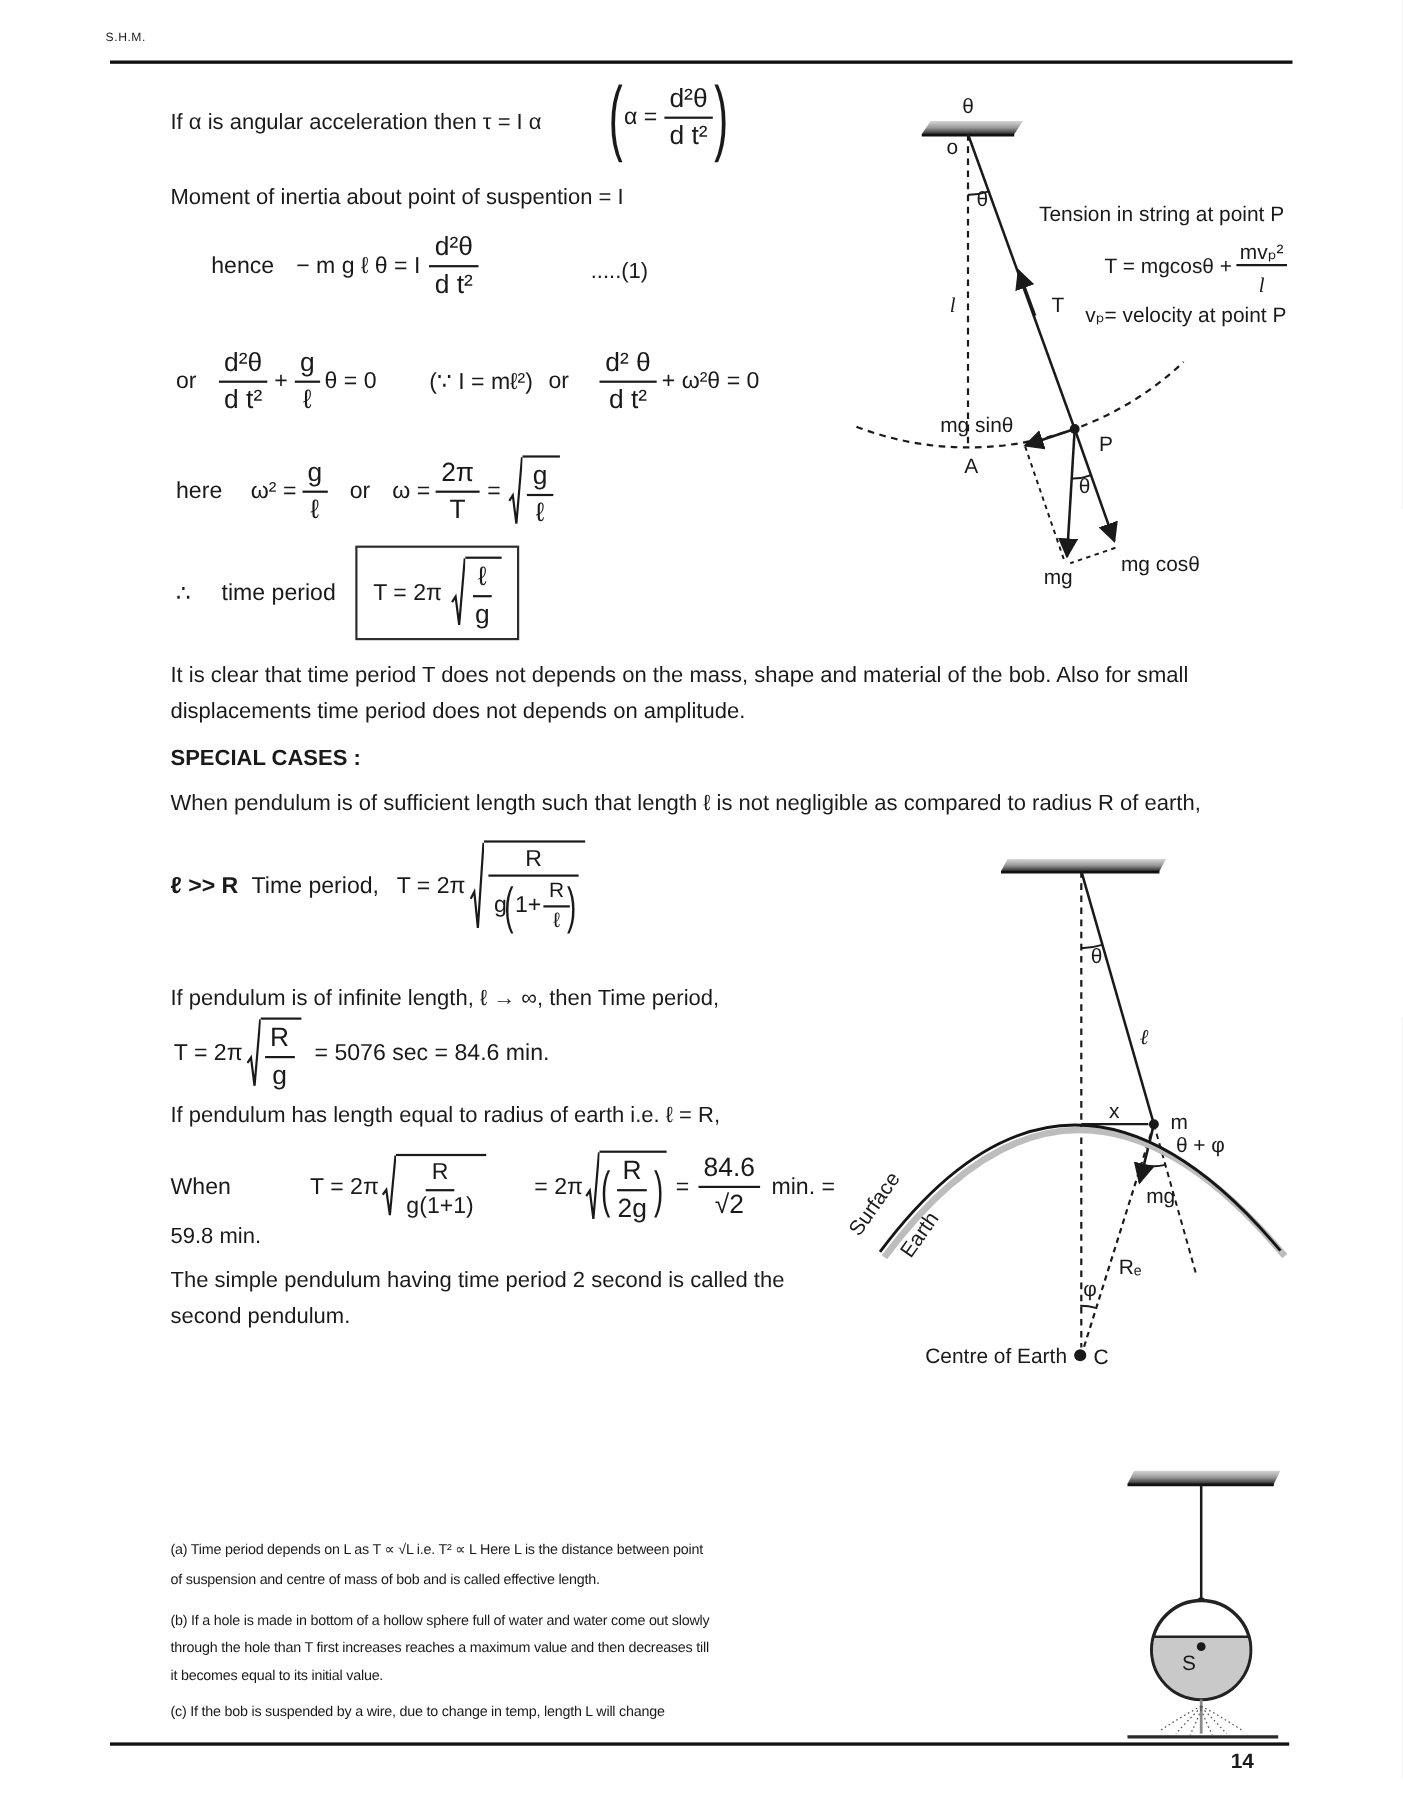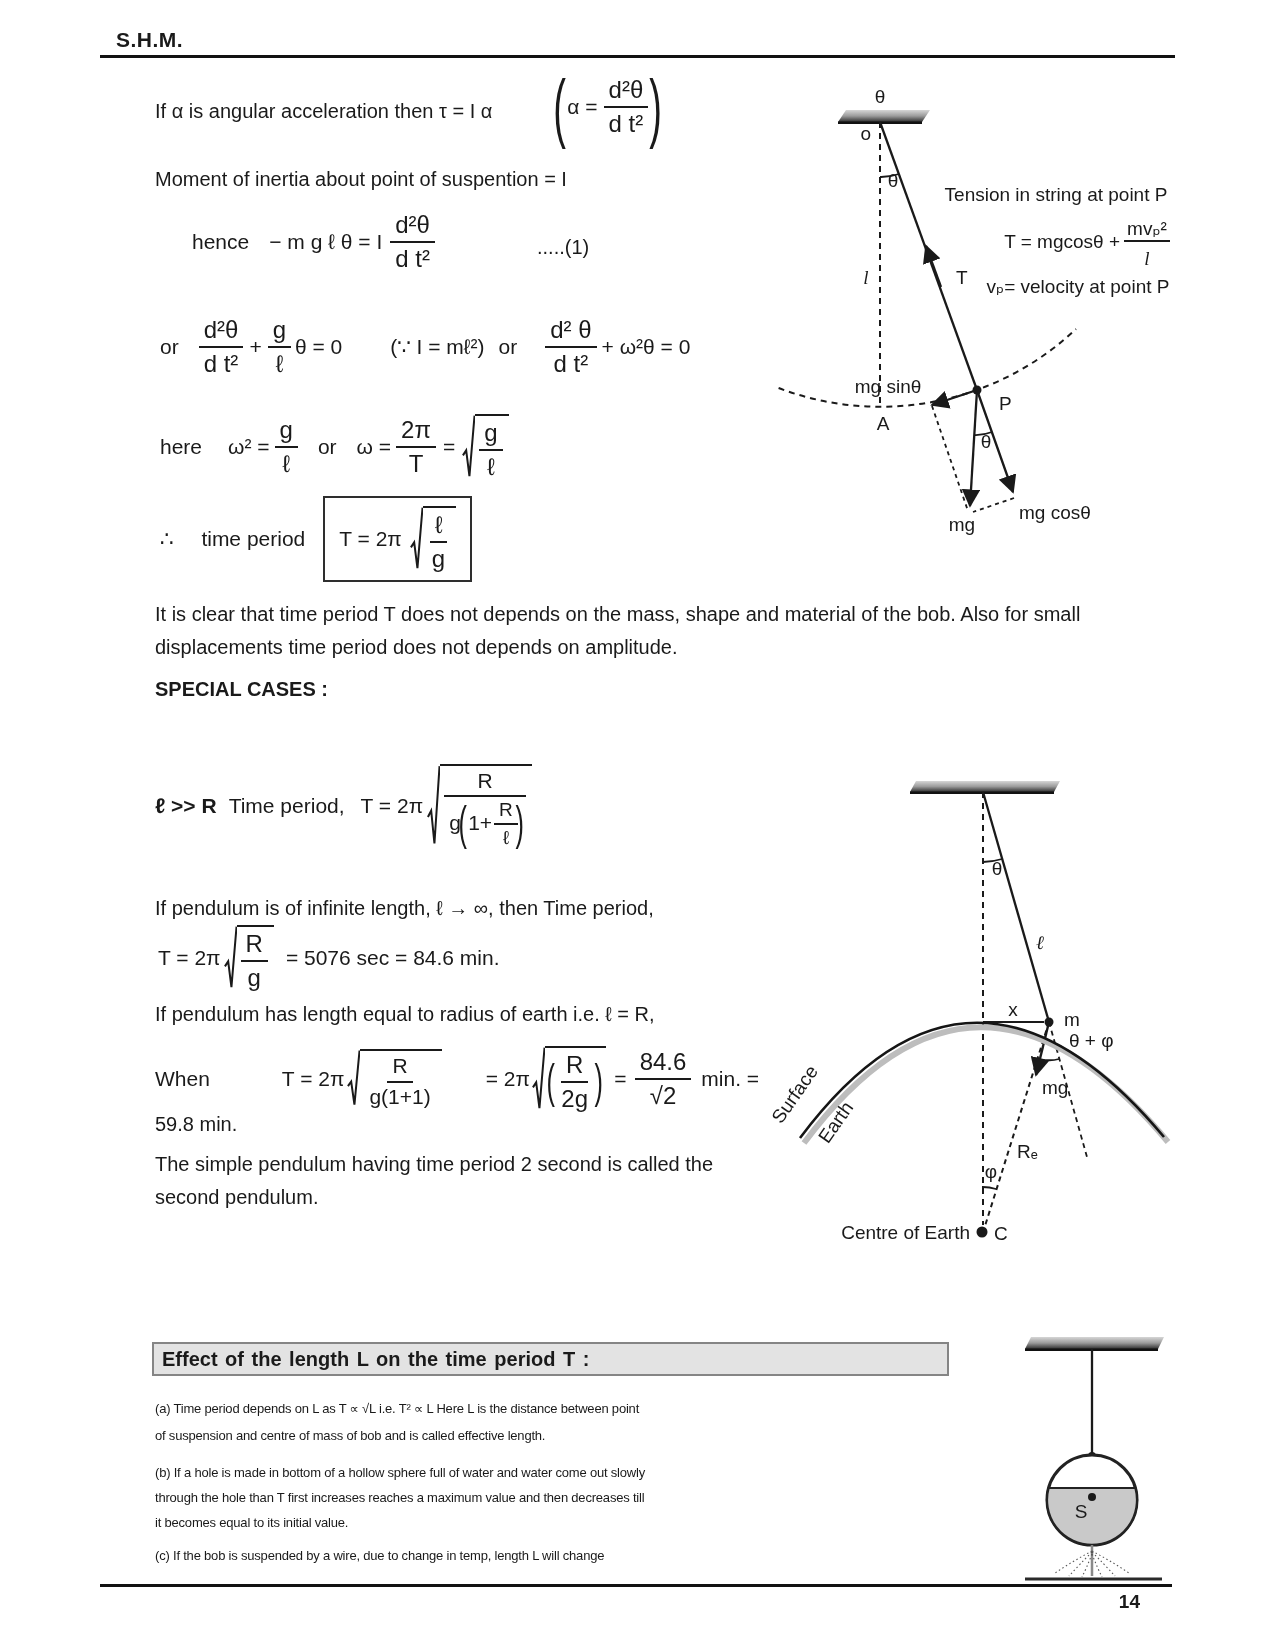--- a/index.html
+++ b/index.html
@@ -1,18 +1,18 @@
 <!DOCTYPE html>
 <html><head>
 <meta charset="utf-8">
 <style>
   html,body{margin:0;padding:0;background:#e9e9e9;}
   .page{position:relative;width:1275px;height:1650px;background:#ffffff;overflow:hidden;
         font-family:"Liberation Sans","DejaVu Sans",sans-serif;color:#1a1a1a;}
-  .hdr{position:absolute;left:116px;top:28px;font-size:21px;font-weight:bold;letter-spacing:.5px;}
+  .hdr{position:absolute;left:96px;top:28px;font-size:11px;font-weight:normal;letter-spacing:.5px;}
   .hrule{position:absolute;background:#111;}
   .trow{position:absolute;font-size:20px;white-space:nowrap;}
   .small{font-size:13px;letter-spacing:-0.2px;}
   .bold{font-weight:bold;}
   .eqrow{position:absolute;display:flex;align-items:center;font-size:21px;white-space:nowrap;}
   .tok{display:inline-block;}
   .fr{display:inline-flex;flex-direction:column;align-items:center;vertical-align:middle;
       text-align:center;line-height:1.15;font-size:24px;}
   .fr .n{padding:0 5px 2px;border-bottom:2px solid #1a1a1a;}
   .fr .d{padding:2px 5px 0;}
@@ -129,20 +129,21 @@
             </span>
           </span>
       </span>
     </span>
   </div>
 
   <div class="trow" style="left:155px;top:603px;">It is clear that time period T does not depends on the mass, shape and material of the bob. Also for small</div>
   <div class="trow" style="left:155px;top:636px;">displacements time period does not depends on amplitude.</div>
 
   <div class="trow bold" style="left:155px;top:678px;">SPECIAL CASES :</div>
+  <div class="trow" style="left:155px;top:719px;">When pendulum is of sufficient length such that length ℓ is not negligible as compared to radius R of earth,</div>
 
   <div class="eqrow" style="left:155px;top:750px;height:112px;">
     <span class="tok bold" style="margin-right:12px;text-align:right;">ℓ &gt;&gt; R</span>
     <span class="tok" style="margin-right:16px;">Time period,</span>
     <span class="tok" style="margin-right:4px;">T = 2π</span>
     <span class="sq">
       <svg class="rad" viewBox="0 0 14 40" preserveAspectRatio="none">
           <path d="M1 25 L4.5 22 L8 37.5 L13.5 1" fill="none" stroke="#1a1a1a" stroke-width="2" vector-effect="non-scaling-stroke"></path>
         </svg>
       <span class="rc">
@@ -218,23 +219,20 @@
         <span class="n">84.6</span>
         <span class="d">√2</span>
       </span>
     <span class="tok" style="margin-left:10px;">min. =</span>
   </div>
 
   <div class="trow" style="left:155px;top:1113px;">59.8 min.</div>
   <div class="trow" style="left:155px;top:1153px;">The simple pendulum having time period 2 second is called the</div>
   <div class="trow" style="left:155px;top:1186px;">second pendulum.</div>
 
-  <div class="effect">
-    <span>Effect of the length L on the time period T :</span>
-  </div>
 
   <div class="trow small" style="left:155px;top:1401px;">(a) Time period depends on L as T ∝ √L  i.e. T² ∝ L Here L is the distance between point</div>
   <div class="trow small" style="left:155px;top:1428px;">of suspension and centre of mass of bob and is called effective length.</div>
   <div class="trow small" style="left:155px;top:1465px;">(b) If a hole is made in bottom of a hollow sphere full of water and water come out slowly</div>
   <div class="trow small" style="left:155px;top:1490px;">through the hole than T first increases reaches a maximum value and then decreases till</div>
   <div class="trow small" style="left:155px;top:1515px;">it becomes equal to its initial value.</div>
   <div class="trow small" style="left:155px;top:1548px;">(c) If the bob is suspended by a wire,  due to change in temp, length L will change</div>
 
   <svg class="fig" style="left:720px;top:60px;" width="480" height="480" viewBox="0 0 480 480">
     <defs>

